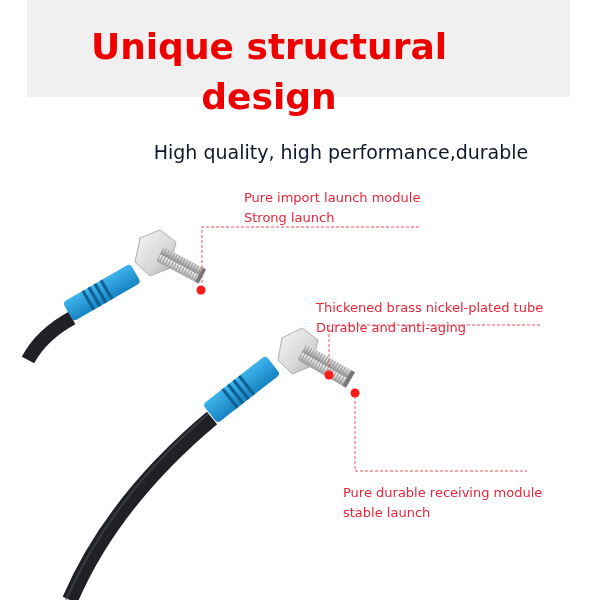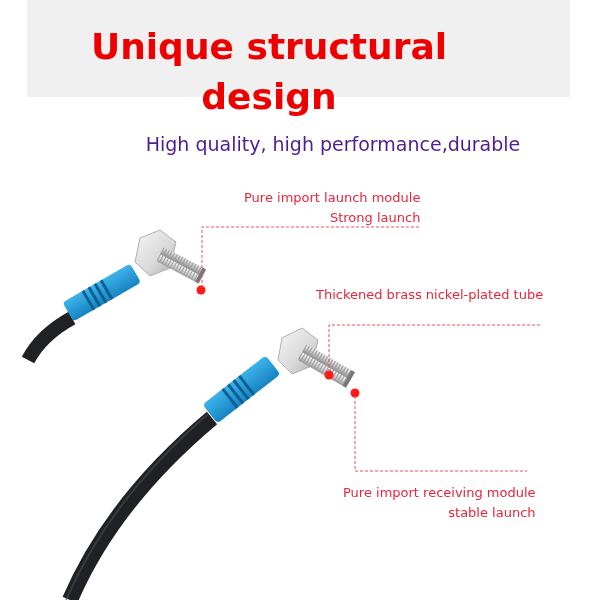--- a/index.html
+++ b/index.html
@@ -40,42 +40,42 @@
       line-height: 50px;
       letter-spacing: 0px;
       margin: 0;
     }
     .subtitle {
       position: absolute;
       left: 100px;
       top: 121px;
       width: 450px;
       text-align: center;
-      color: #4c1d95;
+      color: #0f172a;
       font-size: 19px;
       line-height: 30px;
-      margin: 8px;
+      margin: 16px;
     }
     .product-image {
       position: absolute;
       left: 0;
       top: 0;
       width: 600px;
       height: 600px;
     }
     .callout {
       position: absolute;
       color: #e8263a;
       font-size: 13px;
       line-height: 20px;
       white-space: nowrap;
     }
-    .callout div { display: block; text-align: right; }
+    .callout div { display: block; }
     .callout-1 { left: 244px; top: 188px; }
-    .callout-2 { left: 316px; top: 285px; }
+    .callout-2 { left: 316px; top: 298px; }
     .callout-3 { left: 343px; top: 483px; }
   </style>
 </head>
 <body>
 
 <div class="page">
 
   <div class="header-band"></div>
   <h1 class="main-title">Unique structural design</h1>
 
@@ -154,20 +154,21 @@
     </g>
   </svg>
 
   <div class="callout callout-1">
     <div>Pure import launch module</div>
     <div>Strong launch</div>
   </div>
 
   <div class="callout callout-2">
     <div>Thickened brass nickel-plated tube</div>
+    <div>Durable and anti-aging</div>
   </div>
 
   <div class="callout callout-3">
-    <div>Pure import receiving module</div>
+    <div>Pure durable receiving module</div>
     <div>stable launch</div>
   </div>
 
 </div>
 
 </body></html>

